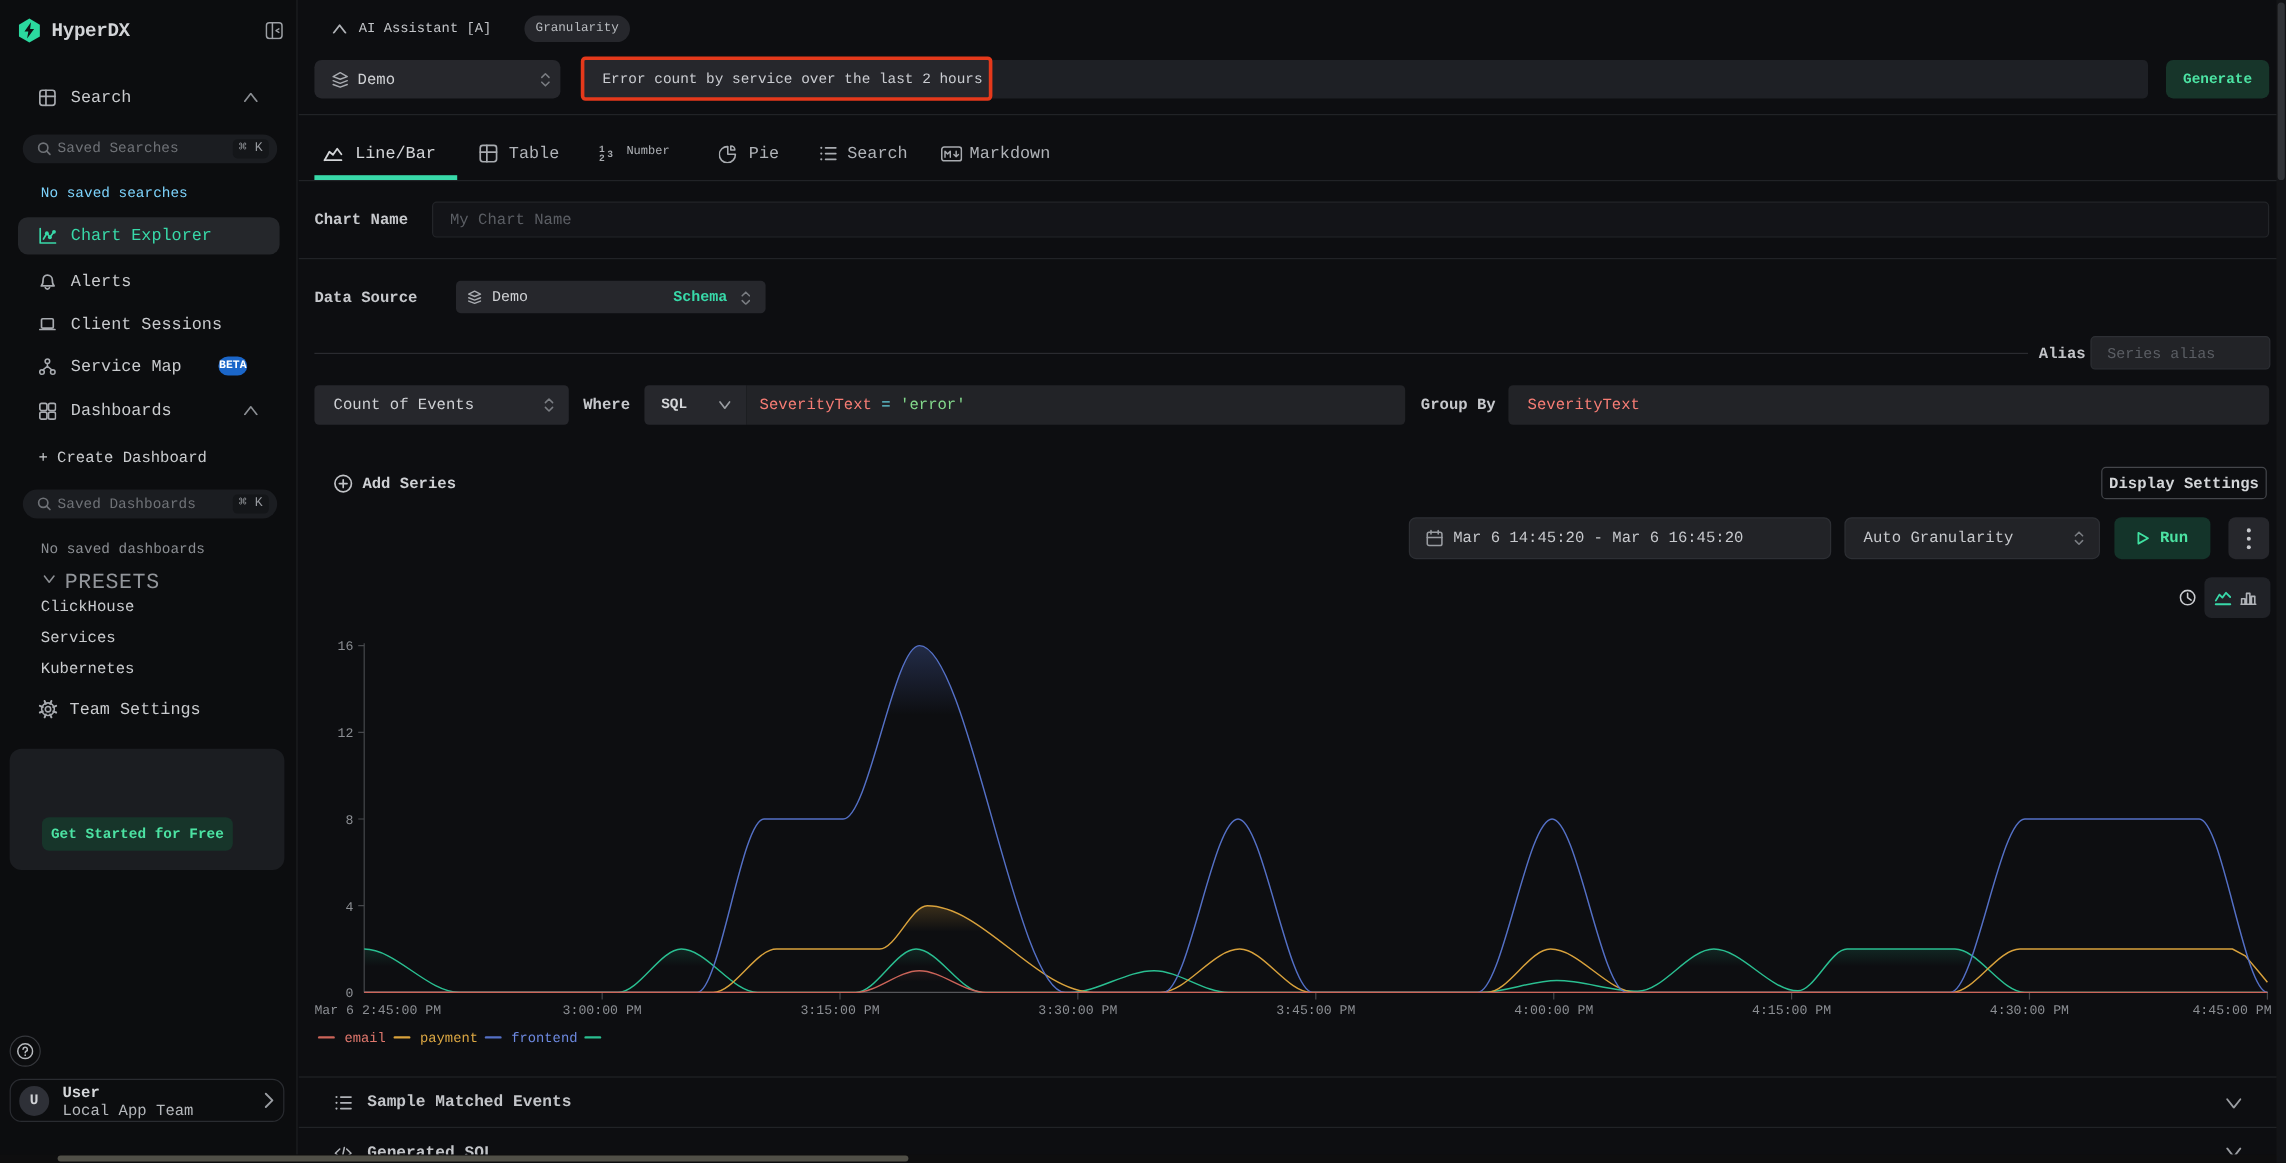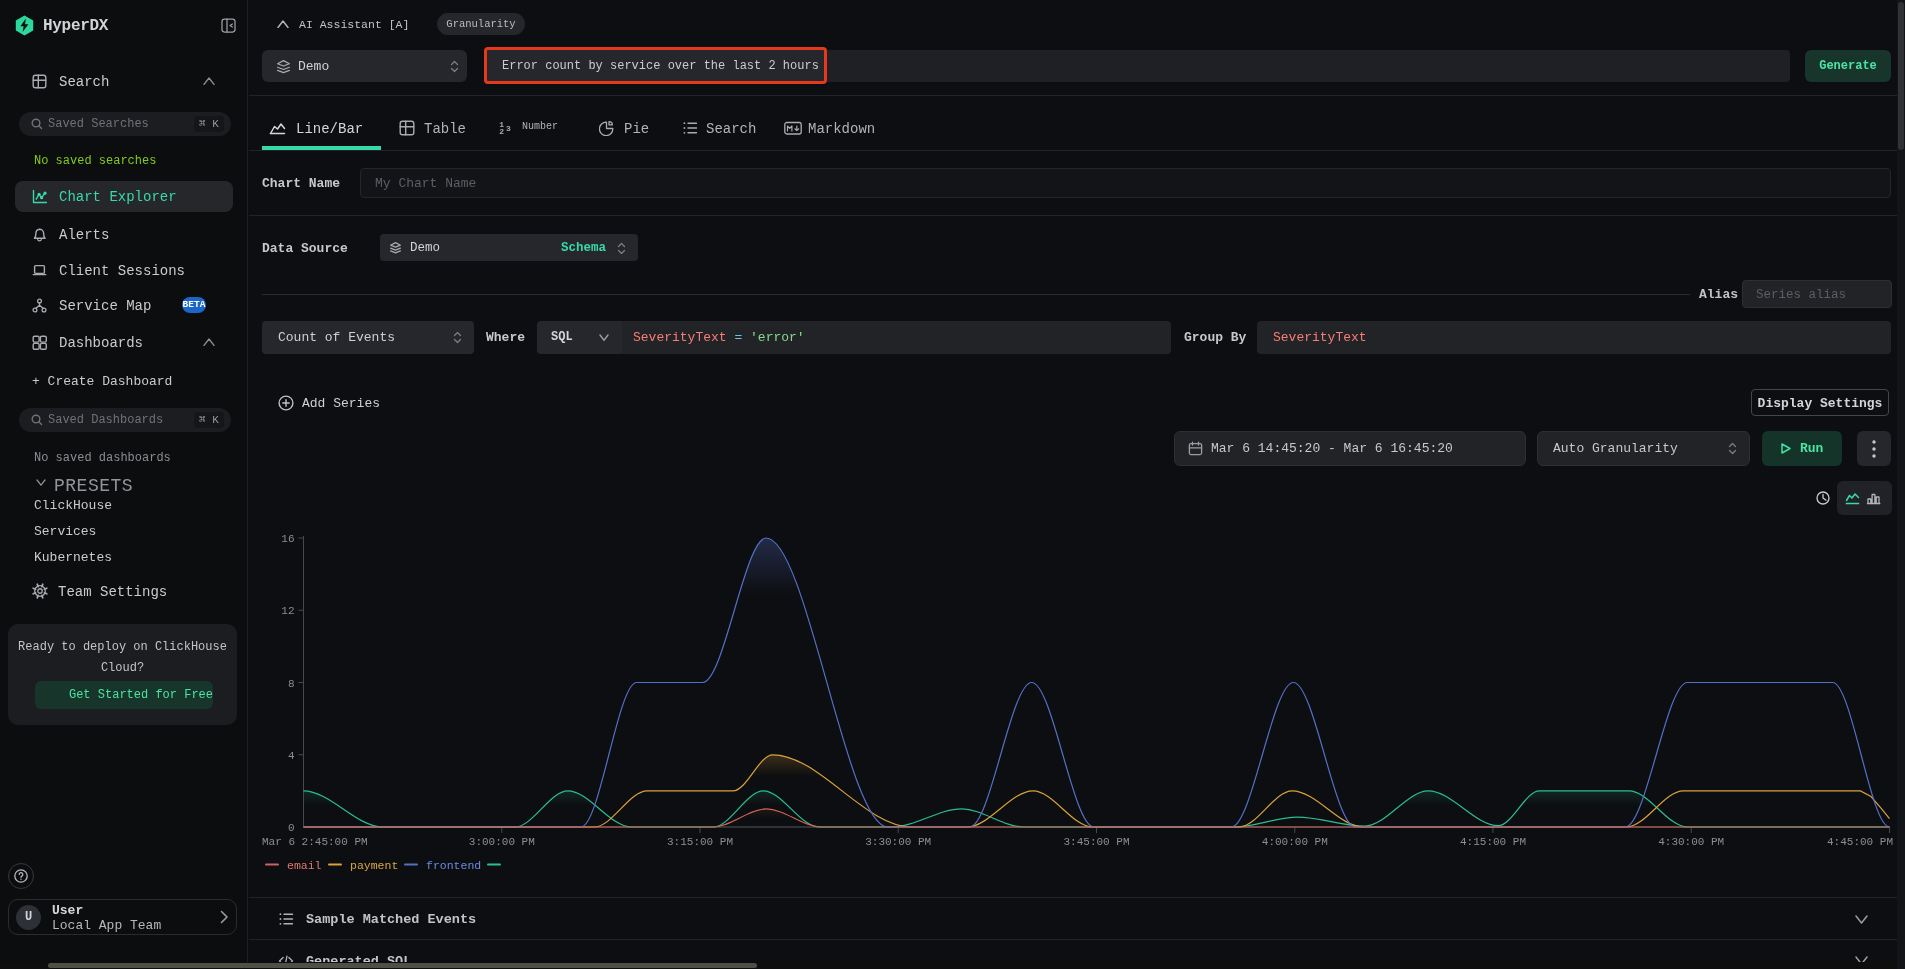--- a/index.html
+++ b/index.html
@@ -25,21 +25,21 @@
     <svg width="12" height="8" viewBox="0 0 12 8" style="position:absolute;left:203px;top:77px;">
       <path d="M1 7.4399999999999995 L6.0 1 L11 7.4399999999999995" fill="none" stroke-linecap="round" stroke-linejoin="round" stroke="#8b8e93" stroke-width="1.4"></path>
     </svg>
     <div style="position:absolute;left:19px;top:112px;width:212px;height:24px;background:#1b1d21;border-radius:12px"></div>
     <svg width="12" height="12" viewBox="0 0 12 12" style="position:absolute;left:31px;top:118px;">
       <circle cx="5.04" cy="5.04" r="3.84" fill="none" stroke-linecap="round" stroke-linejoin="round" stroke="#6f7277" stroke-width="1.4"></circle>
       <path d="M7.8048 7.8048 L10.6 10.6" fill="none" stroke-linecap="round" stroke-linejoin="round" stroke="#6f7277" stroke-width="1.4"></path>
     </svg>
     <div style="position:absolute;left:48px;top:118px;font-size:12px;color:#6f7277;line-height:1">Saved Searches</div>
     <div style="position:absolute;left:194px;top:116px;font-size:11px;color:#96999e;line-height:16px;background:#141619;border-radius:4px;padding:0 5px">⌘ K</div>
-    <div style="position:absolute;left:34px;top:155px;font-size:12px;color:#84cc16;line-height:1">No saved searches</div>
+    <div style="position:absolute;left:34px;top:155px;font-size:12px;color:#7dd3fc;line-height:1">No saved searches</div>
     <div style="position:absolute;left:15px;top:181px;width:218px;height:31px;background:#25272b;border-radius:8px"></div>
     <svg width="15" height="15" viewBox="0 0 15 15" style="position:absolute;left:32px;top:189px;">
       <path d="M1.5 1.5 V13.5 H14.5" fill="none" stroke-linecap="round" stroke-linejoin="round" stroke="#38d9a9" stroke-width="1.4"></path>
       <path d="M4.2 10.200000000000001 L7.05 5.3999999999999995 L9.6 8.7 L13 4.2" fill="none" stroke-linecap="round" stroke-linejoin="round" stroke="#38d9a9" stroke-width="1.4"></path>
       <circle cx="7.05" cy="5.3999999999999995" r="1.6" fill="#38d9a9"></circle>
       <circle cx="9.6" cy="8.7" r="1.6" fill="#38d9a9"></circle>
       <circle cx="13" cy="4.2" r="1.6" fill="#38d9a9"></circle>
     </svg>
     <div style="position:absolute;left:59px;top:190px;font-size:14px;color:#38d9a9;line-height:1">Chart Explorer</div>
     <svg width="15" height="15" viewBox="0 0 15 15" style="position:absolute;left:32px;top:227px;">
@@ -93,22 +93,21 @@
       <path d="M10.8 14.8 L9.8 12.4" stroke="#a8abb0" stroke-width="1.7" stroke-linecap="round"></path>
       <path d="M5.2 14.8 L6.2 12.4" stroke="#a8abb0" stroke-width="1.7" stroke-linecap="round"></path>
       <path d="M1.2 10.8 L3.6 9.8" stroke="#a8abb0" stroke-width="1.7" stroke-linecap="round"></path>
       <path d="M1.2 5.2 L3.6 6.2" stroke="#a8abb0" stroke-width="1.7" stroke-linecap="round"></path>
       <path d="M5.2 1.2 L6.2 3.6" stroke="#a8abb0" stroke-width="1.7" stroke-linecap="round"></path>
       <path d="M10.8 1.2 L9.8 3.6" stroke="#a8abb0" stroke-width="1.7" stroke-linecap="round"></path>
       <path d="M14.8 5.2 L12.4 6.2" stroke="#a8abb0" stroke-width="1.7" stroke-linecap="round"></path>
     </svg>
     <div style="position:absolute;left:58px;top:585px;font-size:14px;color:#c9cbce;line-height:1">Team Settings</div>
     <div style="position:absolute;left:8px;top:624px;width:229px;height:101px;background:#1b1d21;border-radius:10px"></div>
-    <div style="position:absolute;left:8px;top:637px;width:229px;text-align:center;font-size:12px;color:#c2c4c8;line-height:21px">Ready to deploy on ClickHouse<br>Cloud?</div>
-    <div style="position:absolute;left:35px;top:681px;width:178px;height:28px;background:#17352a;border-radius:6px;color:#4ce3a3;font-size:12px;font-weight:normal;text-align:right;line-height:28px">Get Started for Free</div>
+    <div style="position:absolute;left:35px;top:681px;width:159px;height:28px;background:#17352a;border-radius:6px;color:#4ce3a3;font-size:12px;font-weight:bold;text-align:center;line-height:28px">Get Started for Free</div>
     <div style="position:absolute;left:8px;top:863px;width:26px;height:26px;border:1px solid #36383d;border-radius:50%"></div>
     <svg width="14" height="14" viewBox="0 0 14 14" style="position:absolute;left:14px;top:869px;">
       <circle cx="7" cy="7" r="6.2" fill="none" stroke-linecap="round" stroke-linejoin="round" stroke="#b6b9bd" stroke-width="1.3"></circle>
       <path d="M5.2 5.4 a1.8 1.8 0 1 1 2.6 1.7 c-0.6 0.3 -0.8 0.6 -0.8 1.2" fill="none" stroke-linecap="round" stroke-linejoin="round" stroke="#b6b9bd" stroke-width="1.3"></path>
       <circle cx="7" cy="10.3" r="0.7" fill="#b6b9bd"></circle>
     </svg>
     <div style="position:absolute;left:8px;top:899px;width:229px;height:36px;border:1px solid #2a2c31;border-radius:10px"></div>
     <div style="position:absolute;left:16px;top:905px;width:25px;height:25px;background:#2e3037;border-radius:50%;color:#d0d2d6;font-weight:bold;font-size:12px;text-align:center;line-height:25px">U</div>
     <div style="position:absolute;left:52px;top:904px;font-size:13px;font-weight:bold;color:#d5d7da;line-height:1">User</div>
     <div style="position:absolute;left:52px;top:919px;font-size:13px;color:#b4b7bb;line-height:1">Local App Team</div>
@@ -212,21 +211,21 @@
     </svg>
     <div style="position:absolute;left:622px;top:321px;width:549px;height:33px;background:#222327;border-radius:0 4px 4px 0"></div>
     <div style="position:absolute;left:633px;top:331px;font-size:13px;line-height:1;white-space:pre"><span style="color:#f77d75">SeverityText</span><span style="color:#62c9d8"> =</span><span style="color:#c9cbce"> </span><span style="color:#84d98c">'error'</span></div>
     <div style="position:absolute;left:1184px;top:331px;font-size:13px;color:#c6c8cc;font-weight:bold;white-space:pre;line-height:1">Group By</div>
     <div style="position:absolute;left:1257px;top:321px;width:634px;height:33px;background:#222327;border-radius:4px"></div>
     <div style="position:absolute;left:1273px;top:331px;font-size:13px;color:#f77d75;white-space:pre;line-height:1">SeverityText</div>
     <svg width="16" height="16" viewBox="0 0 16 16" style="position:absolute;left:278px;top:395px;">
       <circle cx="8.0" cy="8.0" r="6.9" fill="none" stroke-linecap="round" stroke-linejoin="round" stroke="#c0c2c6" stroke-width="1.4"></circle>
       <path d="M8.0 4.8 V11.2 M4.8 8.0 H11.2" fill="none" stroke-linecap="round" stroke-linejoin="round" stroke="#c0c2c6" stroke-width="1.4"></path>
     </svg>
-    <div style="position:absolute;left:302px;top:397px;font-size:13px;color:#ced0d4;font-weight:normal;white-space:pre;line-height:1">Add Series</div>
+    <div style="position:absolute;left:302px;top:397px;font-size:13px;color:#ced0d4;font-weight:bold;white-space:pre;line-height:1">Add Series</div>
     <div style="position:absolute;left:1751px;top:389px;width:138px;height:27px;border:1px solid #44464b;border-radius:4px;font-size:13px;font-weight:bold;color:#d3d5d8;text-align:center;line-height:27px">Display Settings</div>
     <div style="position:absolute;left:1174px;top:431px;width:352px;height:35px;background:#222327;border:1px solid #2d2f34;border-radius:6px"></div>
     <svg width="15" height="15" viewBox="0 0 15 15" style="position:absolute;left:1188px;top:441px;">
       <rect x="1.4" y="2.6" width="12.2" height="11" rx="1.5" fill="none" stroke-linecap="round" stroke-linejoin="round" stroke="#9a9da2" stroke-width="1.3"></rect>
       <path d="M4.5 1.2 V4 M10.5 1.2 V4 M1.4 6.9 H13.6" fill="none" stroke-linecap="round" stroke-linejoin="round" stroke="#9a9da2" stroke-width="1.3"></path>
     </svg>
     <div style="position:absolute;left:1211px;top:442px;font-size:13px;color:#c6c8cc;white-space:pre;line-height:1">Mar 6 14:45:20 - Mar 6 16:45:20</div>
     <div style="position:absolute;left:1537px;top:431px;width:213px;height:35px;background:#222327;border:1px solid #2d2f34;border-radius:6px"></div>
     <div style="position:absolute;left:1553px;top:442px;font-size:13px;color:#c6c8cc;white-space:pre;line-height:1">Auto Granularity</div>
     <svg width="9" height="13" viewBox="0 0 9 13" style="position:absolute;left:1728px;top:442px;">

